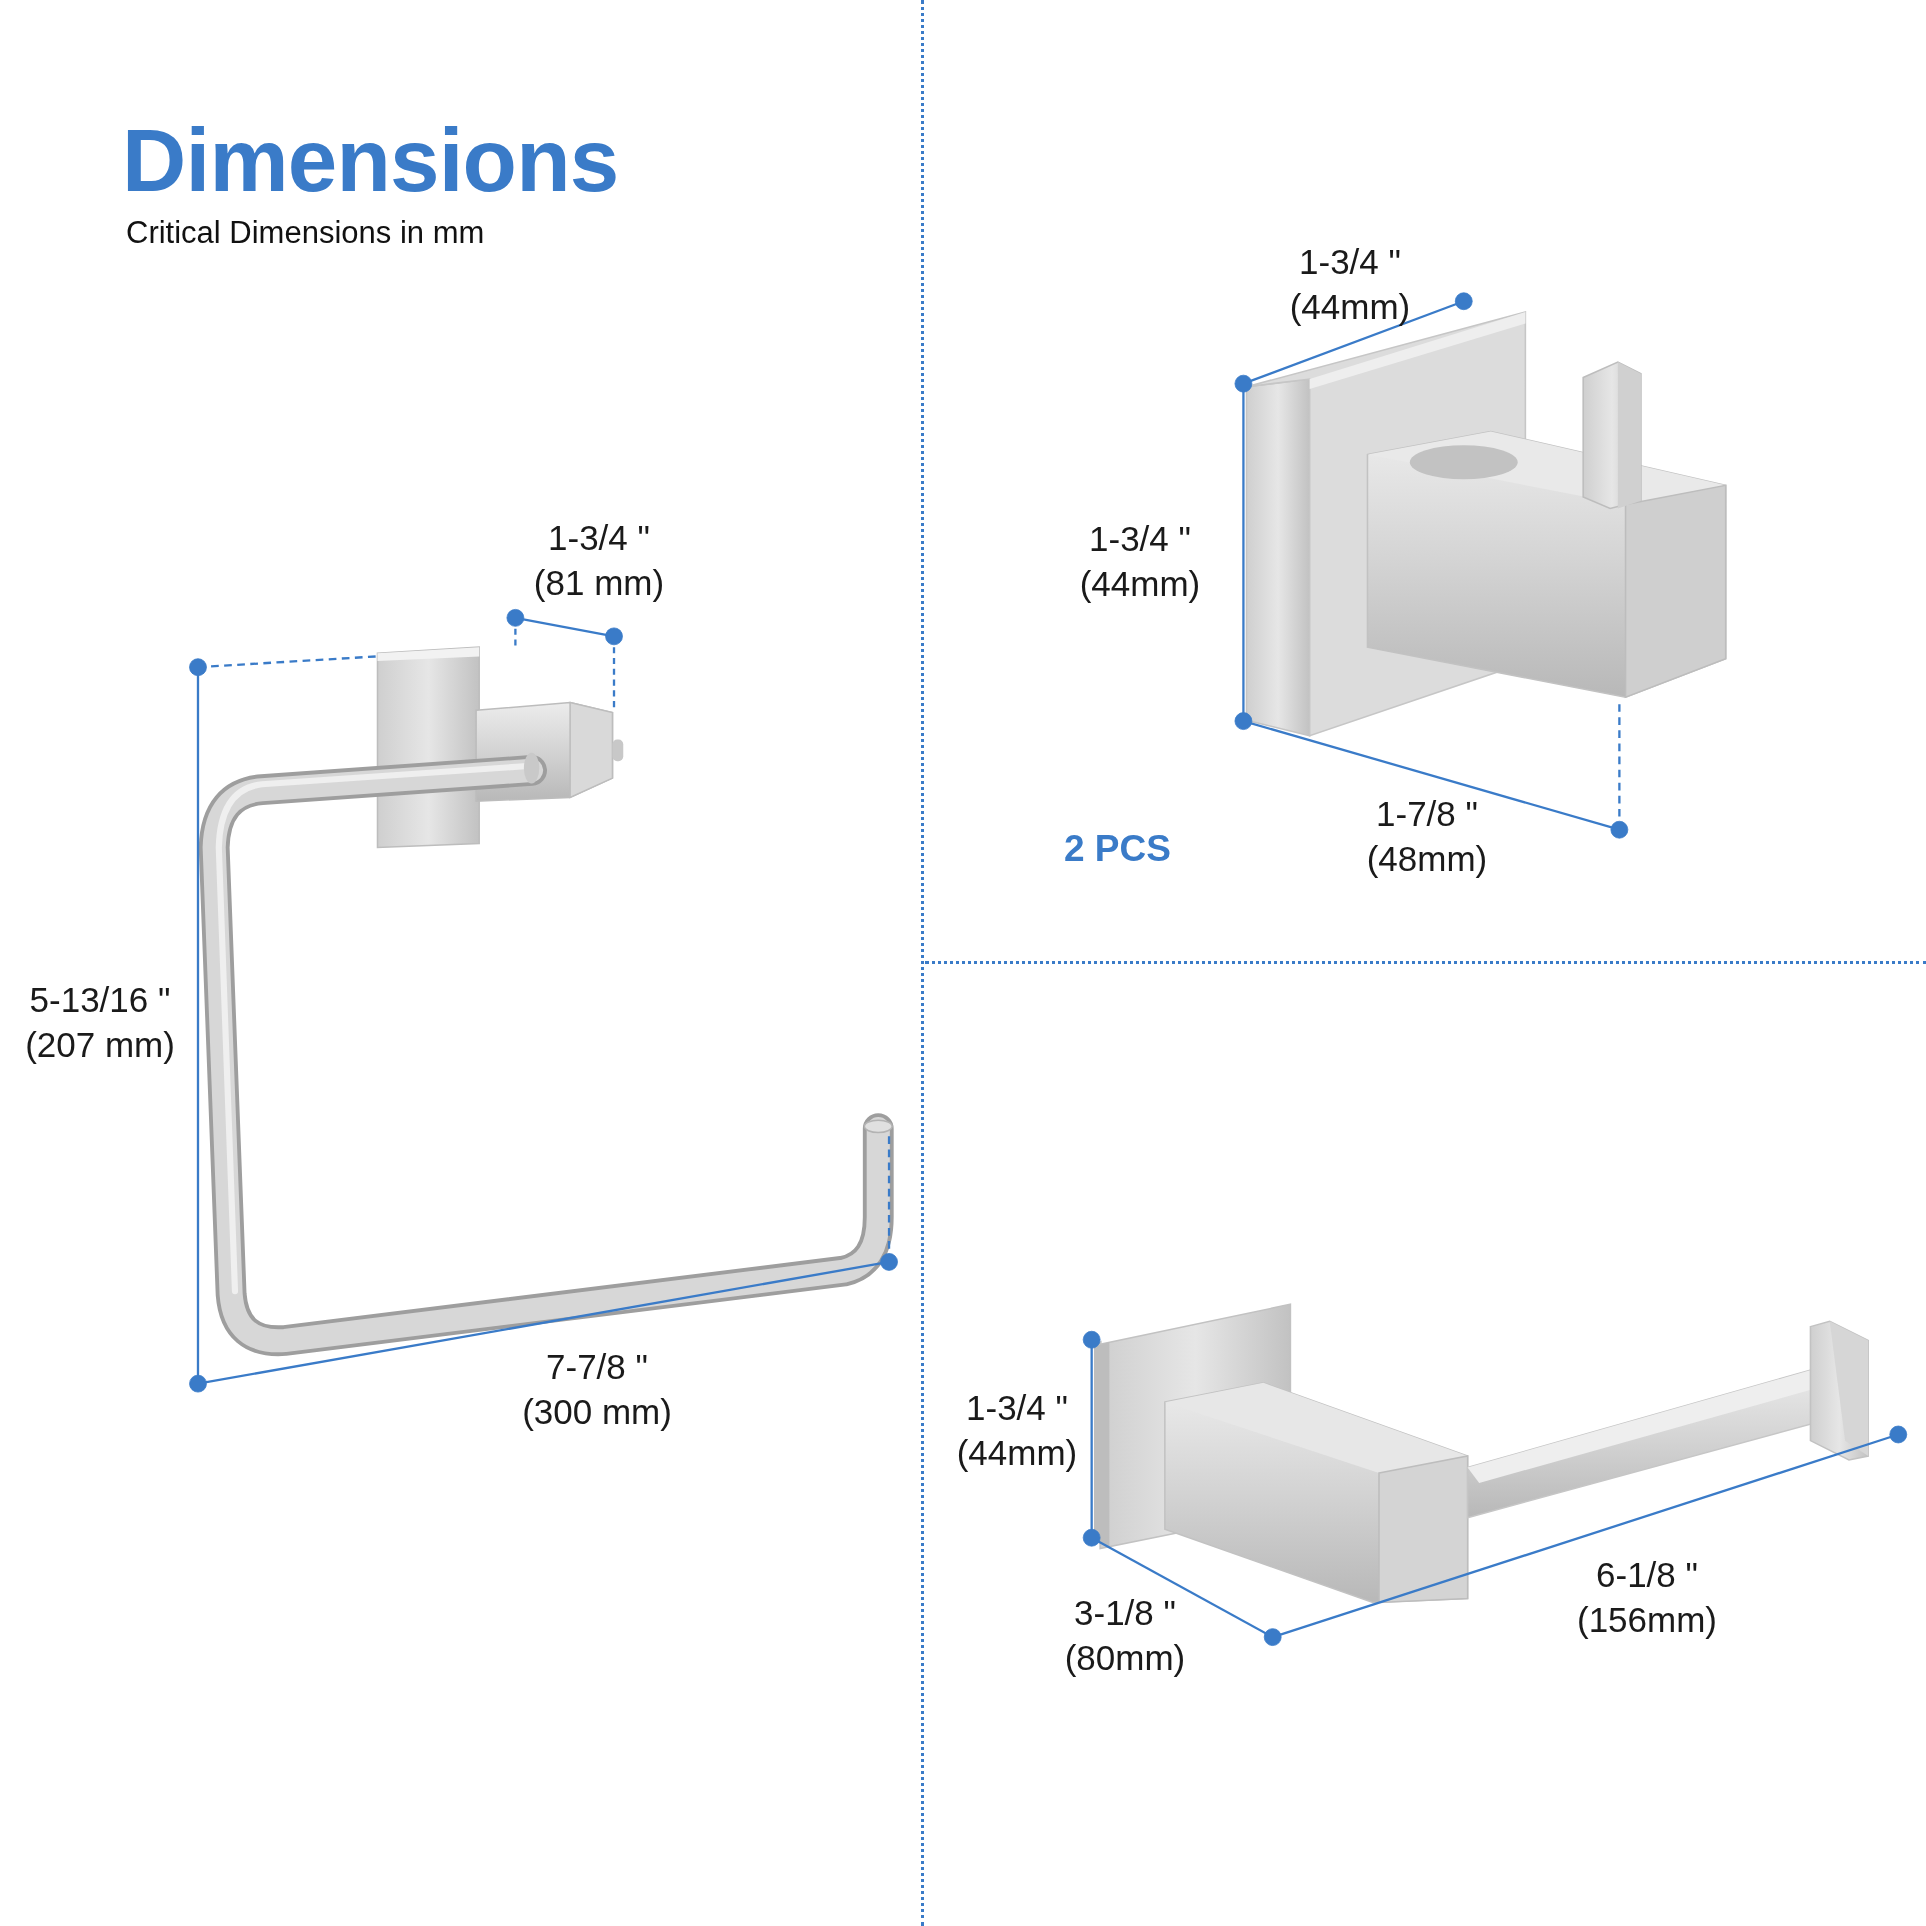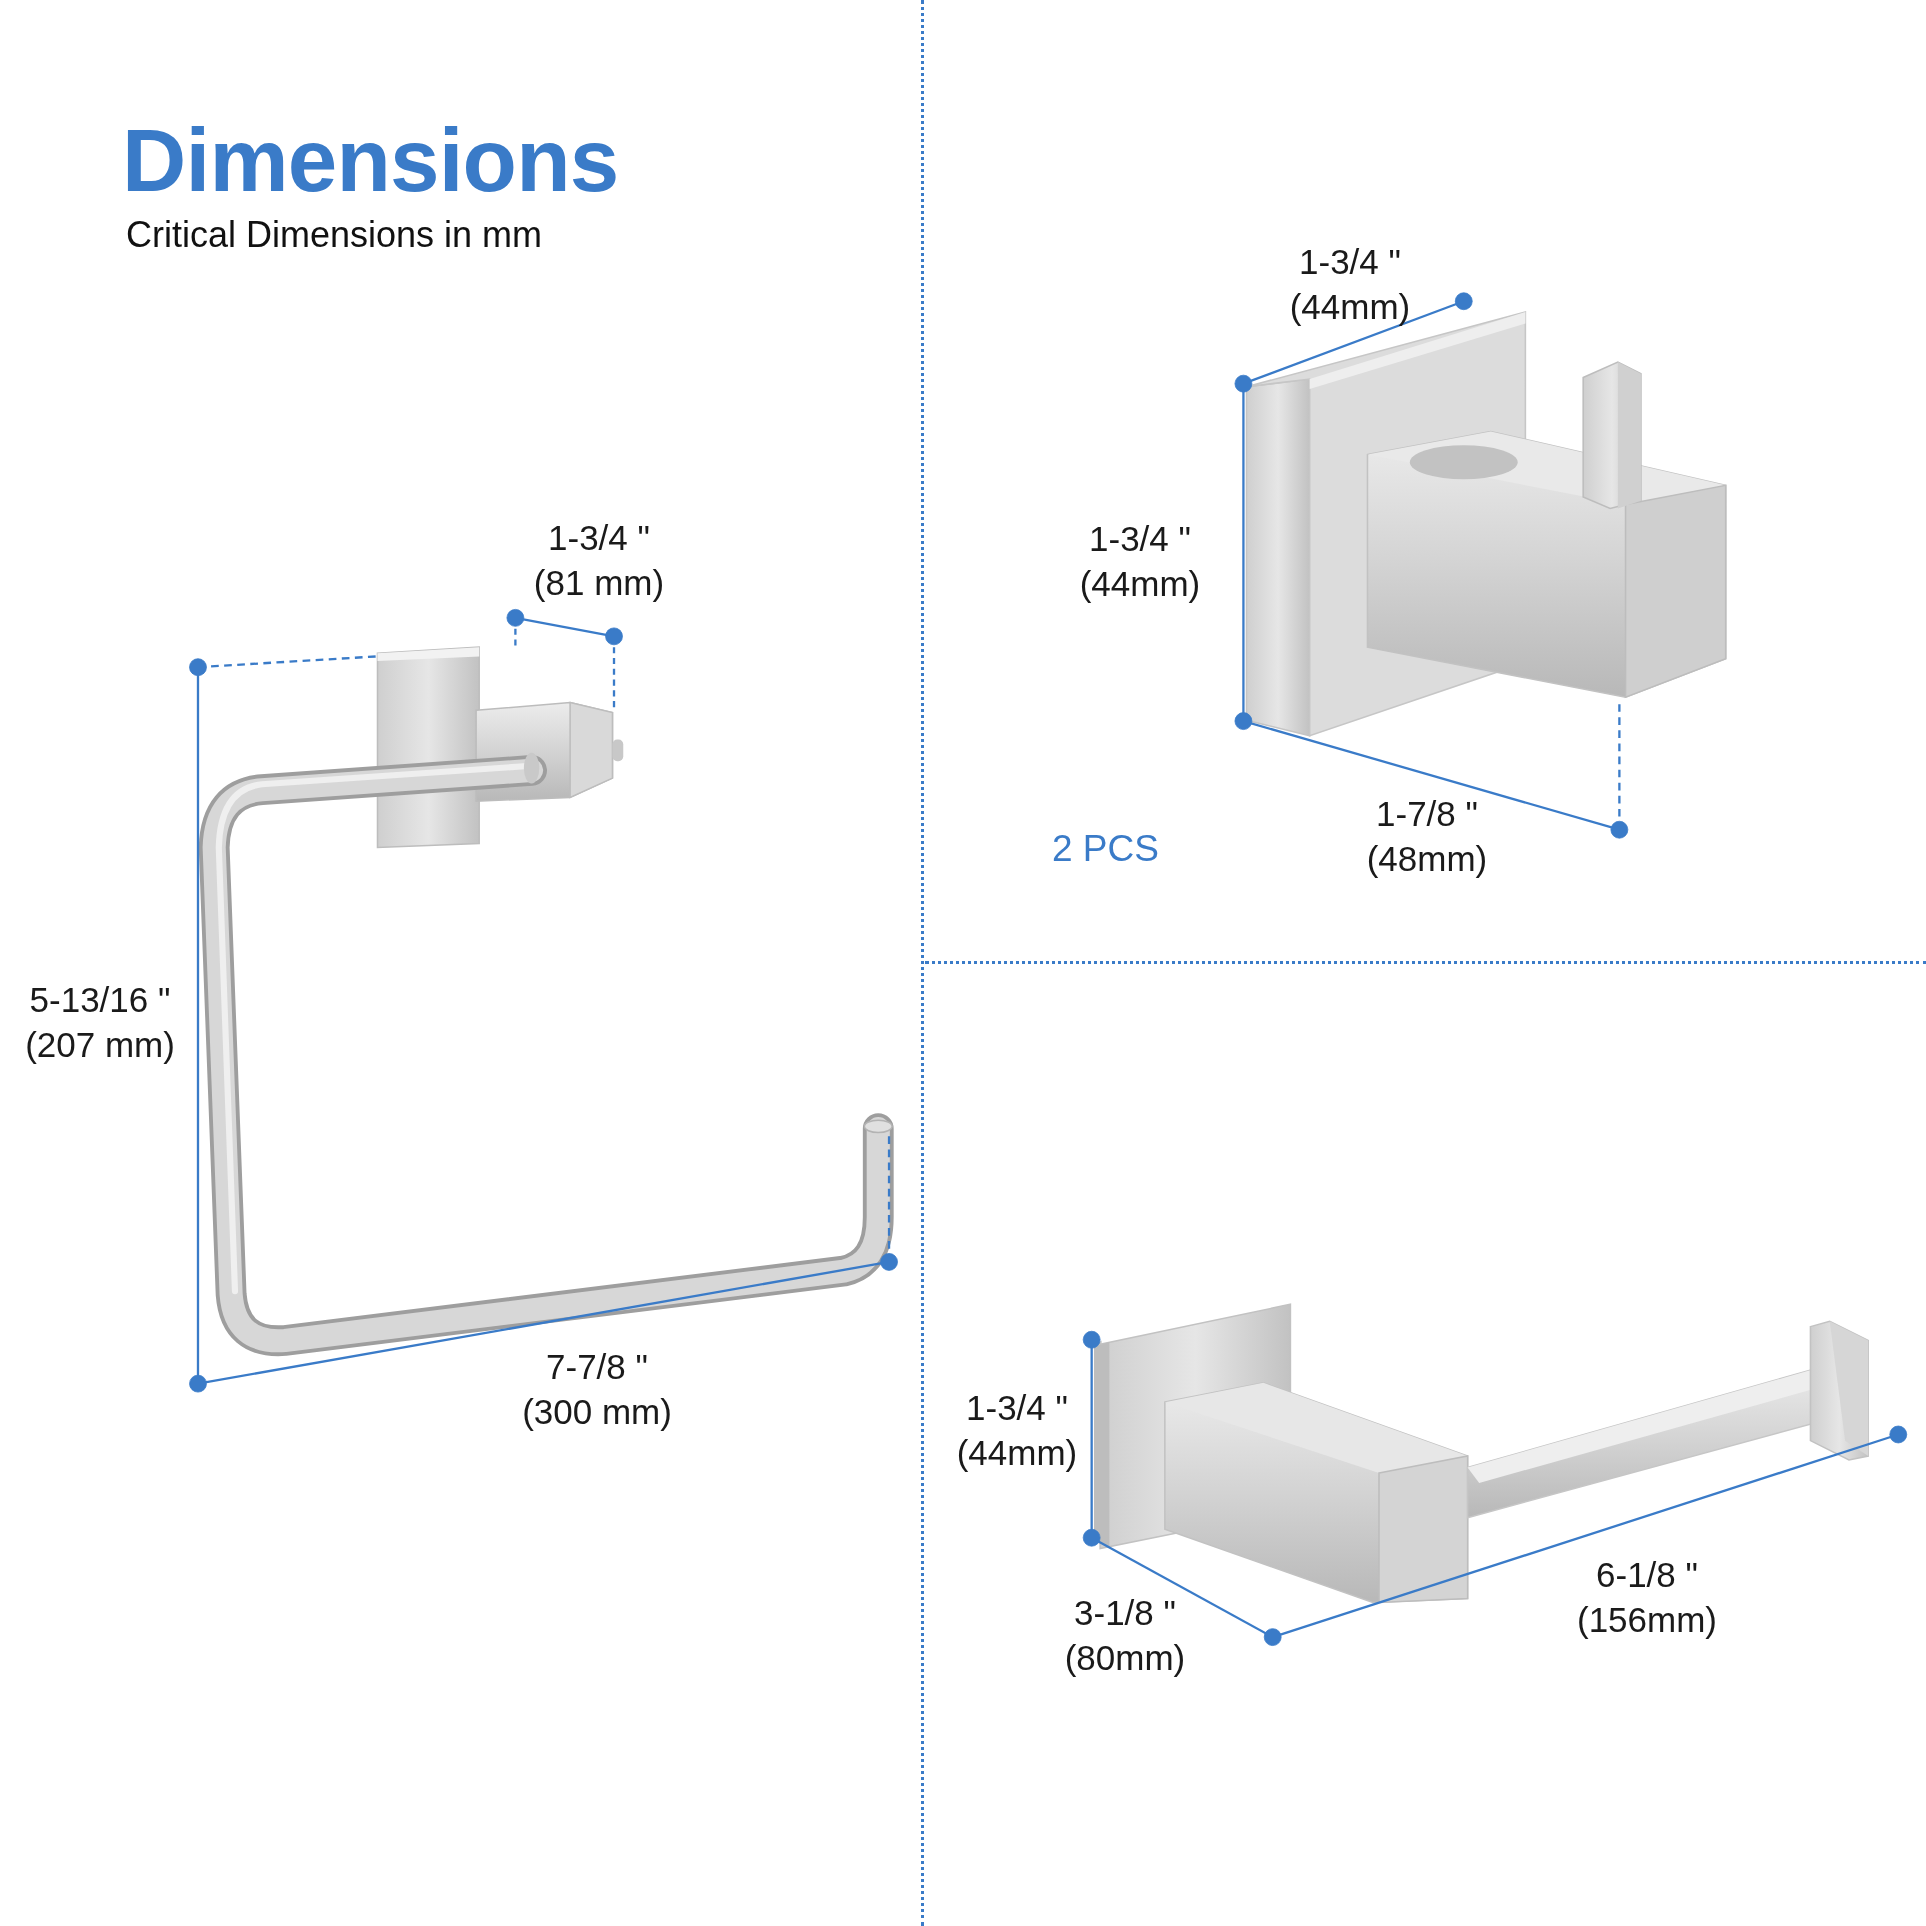--- a/index.html
+++ b/index.html
@@ -1,24 +1,24 @@
 <!DOCTYPE html>
 <html style="font-size:12.3px"><head>
 <meta charset="utf-8">
 <style>
   html, body { margin:0; padding:0; background:#ffffff; }
   body { width:1926px; height:1926px; position:relative; overflow:hidden;
          font-family:"Liberation Sans", "DejaVu Sans", sans-serif; color:#111; }
   .abs { position:absolute; }
   .title { left:122px; top:116px; font-size:89px; font-weight:700; color:#3a7bc8; letter-spacing:-0.8px; line-height:1;text-align:right; }
-  .subtitle { left:126px; top:217px; font-size:36px; color:#111; line-height:1; }
+  .subtitle { left:126px; top:217px; font-size:31px; color:#111; line-height:1; }
   .vdiv { left:921px; top:0; width:0; height:1926px; border-left:3.9px dotted #3a7bc8; }
   .hdiv { left:925px; top:961px; width:1002px; height:0; border-top:3.9px dotted #3a7bc8; }
   .dim { position:absolute; text-align:center; font-size:35px; line-height:45px; color:#1a1a1a; white-space:nowrap; transform:translateX(-50%); }
-  .pcs { font-size:37px; font-weight:400; color:#3a7bc8; }
+  .pcs { font-size:37px; font-weight:700; color:#3a7bc8;margin-left:12px; }
   svg.overlay { position:absolute; left:0; top:0; }
 </style>
 </head>
 <body>
 
 <div class="abs title">Dimensions</div>
 <div class="abs subtitle">Critical Dimensions in mm</div>
 
 <div class="abs vdiv"></div>
 <div class="abs hdiv"></div>

